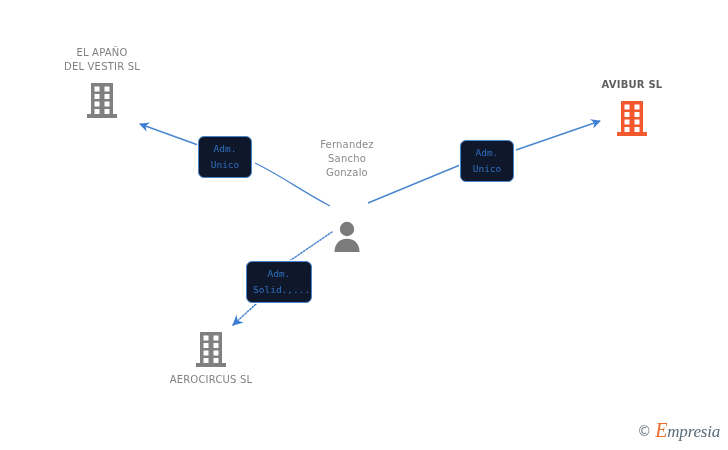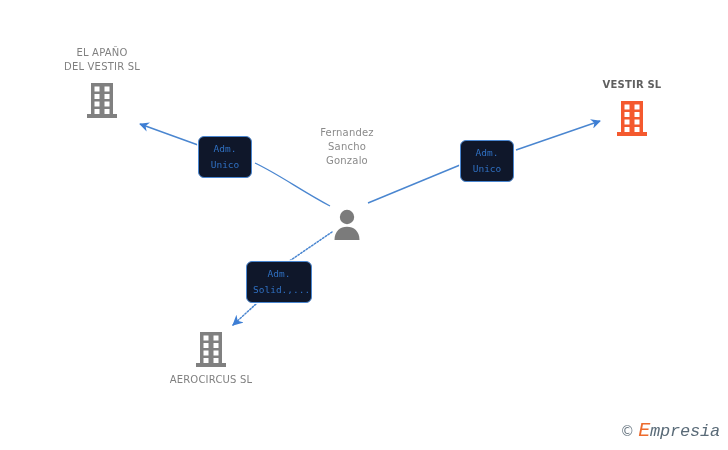--- a/index.html
+++ b/index.html
@@ -76,21 +76,21 @@
     align-items: center;
     gap: 4px;
     user-select: none;
   }
   #watermark .copy {
     color: #6d7b86;
     font-size: 14px;
     font-family: "DejaVu Sans", sans-serif;
   }
   #watermark .brand {
-    font-family: Liberation Mono, monospace;
+    font-family: Liberation Serif, serif;
     font-style: italic;
     font-size: 17px;
     color: #5a6b78;
     letter-spacing: -0.2px;
   }
   #watermark .brand .cap {
     color: #ed6b2d;
     font-size: 20px;
   }
 </style>
@@ -132,38 +132,38 @@
         <rect x="19.5" y="12" width="5" height="5" fill="#ffffff"></rect>
         <rect x="9.5" y="19.5" width="5" height="5" fill="#ffffff"></rect>
         <rect x="19.5" y="19.5" width="5" height="5" fill="#ffffff"></rect>
         <rect x="9.5" y="27" width="5" height="5" fill="#ffffff"></rect>
         <rect x="19.5" y="27" width="5" height="5" fill="#ffffff"></rect>
       </svg>
     </span>
   </div>
 
   <div class="node" style="left:557px; top:78px;">
-    <div class="node-label label-company-dark">VESTIR SL</div>
+    <div class="node-label label-company-dark">AVIBUR SL</div>
     <span class="icon-wrap" style="margin-top:8px;">
       <svg width="34" height="38" viewBox="0 0 34 38" xmlns="http://www.w3.org/2000/svg">
         <rect x="6" y="1" width="22" height="31" fill="#f4592e"></rect>
         <rect x="2" y="32" width="30" height="4" fill="#f4592e"></rect>
         <rect x="9.5" y="4.5" width="5" height="5" fill="#ffffff"></rect>
         <rect x="19.5" y="4.5" width="5" height="5" fill="#ffffff"></rect>
         <rect x="9.5" y="12" width="5" height="5" fill="#ffffff"></rect>
         <rect x="19.5" y="12" width="5" height="5" fill="#ffffff"></rect>
         <rect x="9.5" y="19.5" width="5" height="5" fill="#ffffff"></rect>
         <rect x="19.5" y="19.5" width="5" height="5" fill="#ffffff"></rect>
         <rect x="9.5" y="27" width="5" height="5" fill="#ffffff"></rect>
         <rect x="19.5" y="27" width="5" height="5" fill="#ffffff"></rect>
       </svg>
     </span>
   </div>
 
-  <div class="node" style="left:272px; top:126px;gap:32px;">
+  <div class="node" style="left:272px; top:138px;gap:32px;">
     <div class="node-label label-person">Fernandez
 Sancho
 Gonzalo</div>
     <span class="icon-wrap" style="margin-top:8px;">
       <svg width="32" height="32" viewBox="0 0 32 32" xmlns="http://www.w3.org/2000/svg">
         <circle cx="16" cy="9" r="7.2" fill="#7b7b7b"></circle>
         <path d="M 3.5 32 C 3.5 23.2 9.2 18.8 16 18.8 C 22.8 18.8 28.5 23.2 28.5 32 Z" fill="#7b7b7b"></path>
       </svg>
     </span>
   </div>

